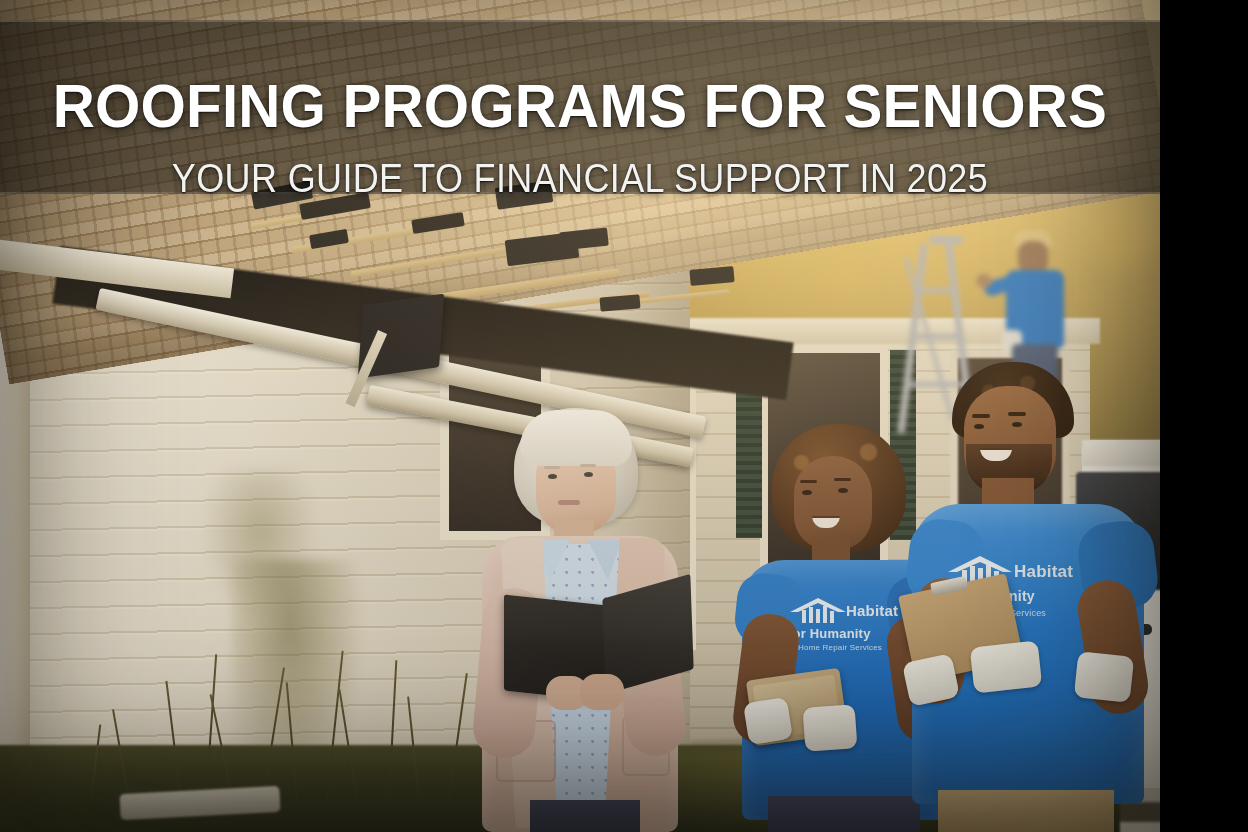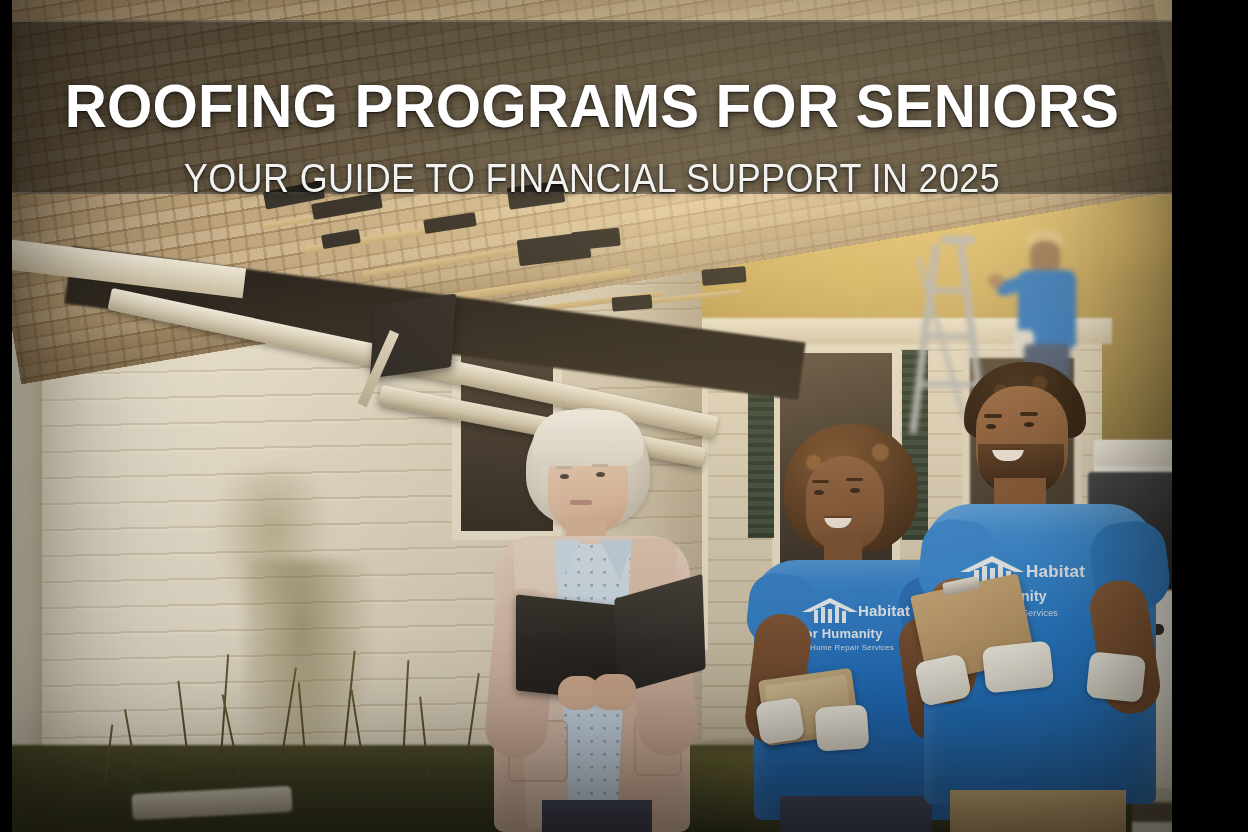--- a/index.html
+++ b/index.html
@@ -4,21 +4,20 @@
 <style>
   html,body{margin:0;padding:0;background:#000;}
   body{font-family:"Liberation Sans", sans-serif;}
 
   .stage{
     position:relative;
     width:1160px;height:832px;
     overflow:hidden;
     background:#7a6games;
     background:#6b5a3e;
-    margin-left:12px;
   }
 
   
   .backdrop{position:absolute;inset:0;
     background:
       radial-gradient(circle at 62% 10%, rgba(255,228,150,.55) 0 6%, rgba(0,0,0,0) 40%),
       radial-gradient(circle at 80% 24%, rgba(255,215,120,.42) 0 5%, rgba(0,0,0,0) 38%),
       radial-gradient(circle at 92% 8%, rgba(250,240,210,.45) 0 6%, rgba(0,0,0,0) 42%),
       linear-gradient(178deg,#d9cfa8 0%,#c9b273 10%,#b8932f 22%,#9e7b23 35%,#7d6420 48%,#5e4d1d 62%,#3f3517 78%,#2a2412 100%);
   }

